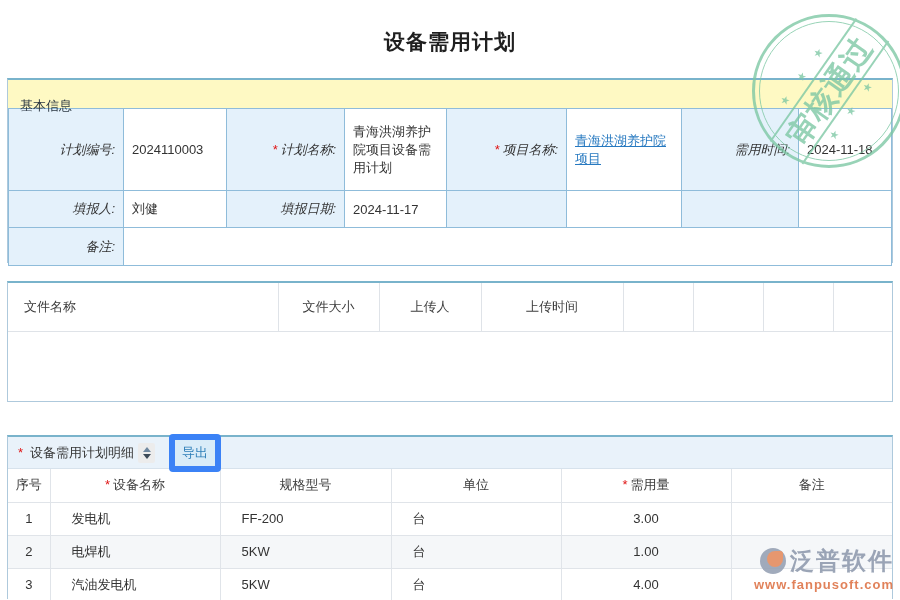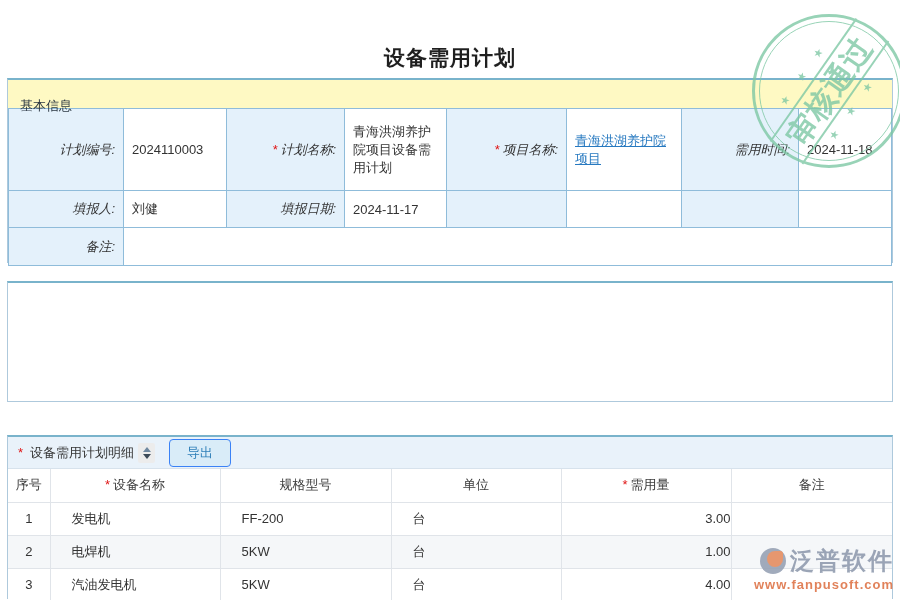--- a/index.html
+++ b/index.html
@@ -3,21 +3,21 @@
 <meta charset="utf-8">
 <style>
   * { margin:0; padding:0; box-sizing:border-box; }
   html,body { width:900px; height:600px; }
   body {
     position:relative; overflow:hidden; background:#ffffff;
     font-family:"Liberation Sans","DejaVu Sans",sans-serif;
     font-size:13px; color:#333;
   }
   .page-title {
-    position:absolute; top:44px; left:0; width:100%;
+    position:absolute; top:28px; left:0; width:100%;
     text-align:center; font-size:21px; font-weight:bold; color:#1f1f1f;
     letter-spacing:1px;
   }
   .panel {
     position:absolute; left:7px; right:7px; background:#fff;
     border:1px solid #aec9dc; border-top:2px solid #79b3cb;
   }
   .panel-header {
     height:28px; line-height:27px; background:#fef9c3; color:#2b3742;
     padding:12px 12px; font-size:13px;
@@ -56,36 +56,36 @@
   }
   .sorter .tri-up {
     width:0; height:0; border-left:4px solid transparent;
     border-right:4px solid transparent; border-bottom:5px solid #6f88a0;
   }
   .sorter .tri-down {
     width:0; height:0; border-left:4px solid transparent;
     border-right:4px solid transparent; border-top:5px solid #3c4a58;
   }
   .export-btn {
-    margin-left:10px; padding:4px 17px; background:#d9ecf8;
-    border:1px solid #3b82f6; border-radius:4px; color:#2f7fb8;
+    margin-left:10px; padding:4px 7px; background:#d9ecf8;
+    border:6px solid #3b82f6; border-radius:4px; color:#2f7fb8;
     font-size:13px; cursor:pointer; font-family:Liberation Mono, monospace;
   }
   .detail-table th {
     height:33px; font-weight:normal; color:#3c3c3c; background:#fff;
     border-right:1px solid #e0e4e9; border-bottom:1px solid #e0e4e9;
     text-align:center;
   }
   .detail-table td {
     height:33px; border-right:1px solid #e0e4e9; border-bottom:1px solid #e0e4e9;
     padding-left:21px; color:#333; background:#fff;
   }
   .detail-table th:last-child, .detail-table td:last-child { border-right:none; }
   .detail-table td.c-no { text-align:center; padding-left:0; }
-  .detail-table td.c-qty { text-align:right; padding-left:0; }
+  .detail-table td.c-qty { text-align:center; padding-left:0; }
   .detail-table tr.stripe td { background:#f5f7f9; }
   
   .stamp {
     position:absolute; left:752px; top:14px; width:154px; height:154px;
     z-index:6; opacity:0.78; pointer-events:none;
   }
   .stamp .ring-outer { position:absolute; inset:0; border:3px solid #7cc7a3; border-radius:50%; }
   .stamp .ring-inner { position:absolute; inset:7px; border:1px solid #7cc7a3; border-radius:50%; }
   .stamp .band {
     position:absolute; inset:0; display:flex; flex-direction:column;
@@ -158,20 +158,44 @@
     </tr>
     <tr class="row-low">
       <td class="lbl"><span>备注:</span></td>
       <td class="val" colspan="7"></td>
     </tr>
   </tbody>
     </table>
 </div>
 
 <div class="panel panel-attach">
+  <table class="attach-table">
+    <colgroup>
+      <col style="width:270px">
+        <col style="width:101px">
+        <col style="width:102px">
+        <col style="width:142px">
+      <col style="width:70px">
+        <col style="width:70px">
+        <col style="width:70px">
+        <col>
+    </colgroup>
+    <tbody>
+        <tr>
+      <th>文件名称</th>
+      <th>文件大小</th>
+      <th>上传人</th>
+      <th>上传时间</th>
+      <th></th>
+      <th></th>
+      <th></th>
+      <th></th>
+    </tr>
+  </tbody>
+    </table>
 </div>
 
 <div class="panel panel-detail">
   <div class="detail-bar">
     <span class="req">*</span>
     <span class="bar-label">设备需用计划明细</span>
     <span class="sorter">
       <span class="tri-up"></span>
       <span class="tri-down"></span>
     </span>

